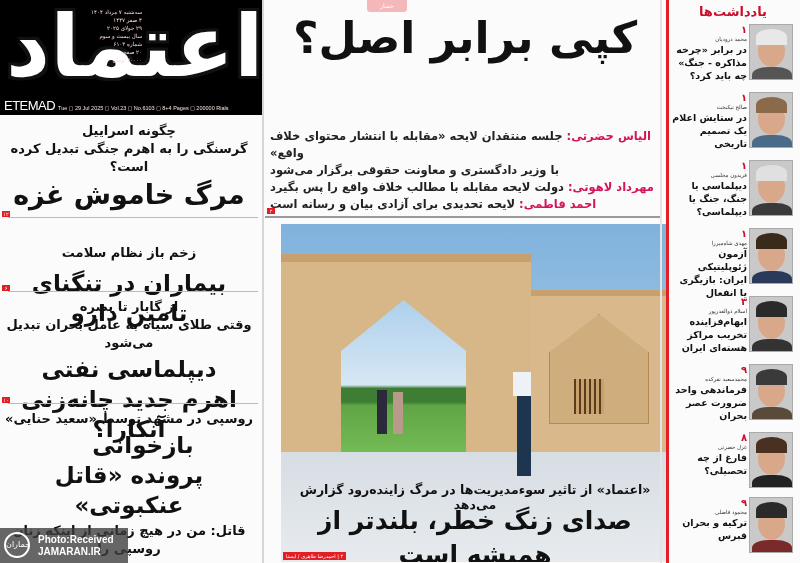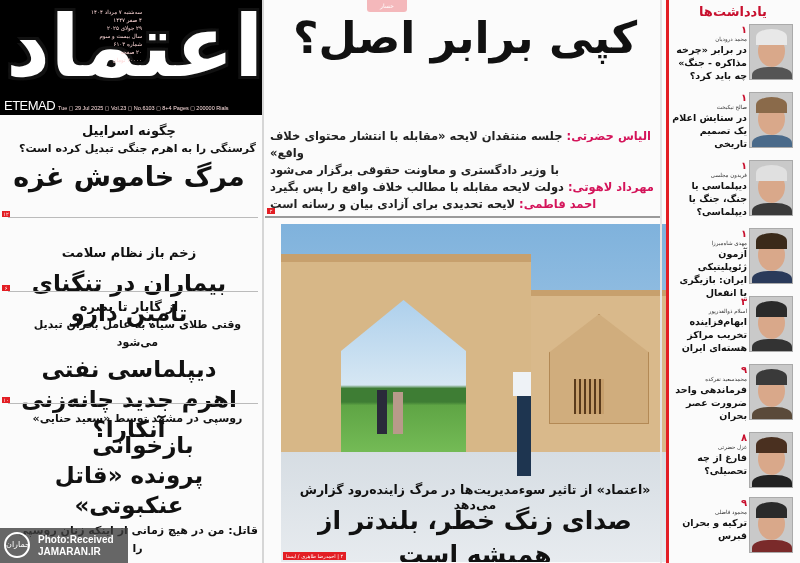--- a/index.html
+++ b/index.html
@@ -11,21 +11,21 @@
   .logo { position: absolute; left: 6px; top: -4px; font-family: "DejaVu Sans", sans-serif; font-weight: bold; font-size: 86px; color: #fff; direction: rtl; letter-spacing: -4px;
           text-shadow: -3px -3px 0 #111, 3px -3px 0 #111, -3px 3px 0 #111, 3px 3px 0 #111, 0 3px 0 #111, 0 -3px 0 #111; }
   .issue-info { position: absolute; left: 72px; top: 8px; width: 70px; direction: rtl; text-align: right; font-size: 5.5px; line-height: 8px; color: #ffd9d9; }
   .en-name { position: absolute; left: 4px; bottom: 2px; color: #fff; font-family: "Liberation Sans", sans-serif; font-size: 13px; letter-spacing: -0.5px; }
   .en-meta { position: absolute; left: 58px; bottom: 4px; color: #ffe0e0; font-family: "Liberation Sans", sans-serif; font-size: 5.5px; }
   .vline-left { position: absolute; left: 262px; top: 0; width: 2px; height: 563px; background: #d6d6d6; }
 
   .story { position: absolute; left: 0; width: 258px; direction: rtl; text-align: center; color: #111; }
   .story .kicker { font-size: 13px; font-weight: bold; line-height: 18px; }
   .story .head { font-size: 23px; font-weight: bold; line-height: 30px; }
-  .story .sub { font-size: 11px; font-weight: bold; line-height: 18px; padding-left: 17px; }
+  .story .sub { font-size: 13px; font-weight: bold; line-height: 18px; }
   .pgno { position: absolute; left: 2px; width: 8px; height: 6px; background: #e31e24; color: #fff; font-size: 5px; text-align: center; line-height: 6px; }
   .hr { position: absolute; left: 8px; width: 250px; height: 1px; background: #bbb; }
 
   
   .tag-box { position: absolute; left: 367px; top: 0; width: 40px; height: 12px; background: #f4b8bb; border-radius: 0 0 3px 3px; font-size: 6px; color: #fff; text-align: center; line-height: 12px; direction: rtl; }
   .main-head { position: absolute; left: 270px; top: 8px; width: 390px; direction: rtl; text-align: center; font-size: 44px; font-weight: bold; color: #111; line-height: 60px; letter-spacing: -1px; }
   .main-sub { position: absolute; left: 270px; top: 76px; width: 390px; direction: rtl; text-align: center; font-size: 16px; font-weight: bold; color: #222; line-height: 22px; }
   .quotes { position: absolute; left: 270px; top: 128px; width: 390px; direction: rtl; text-align: left; font-size: 11.5px; font-weight: bold; color: #222; line-height: 17px; }
   .quotes .name { color: #d4145a; }
   .center-rule { position: absolute; left: 265px; top: 216px; width: 395px; height: 2px; background: #9a9a9a; }

